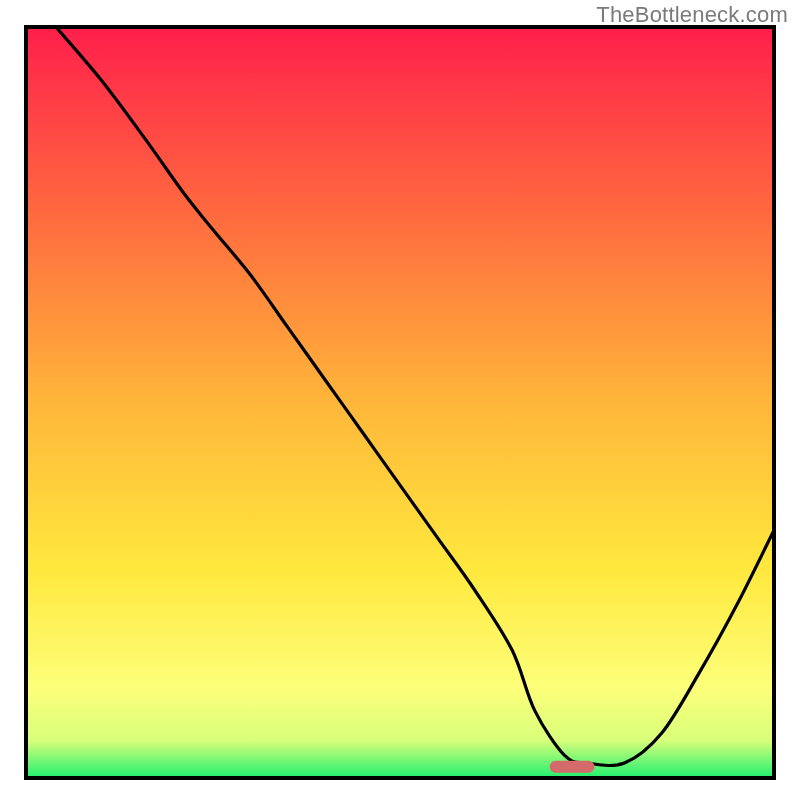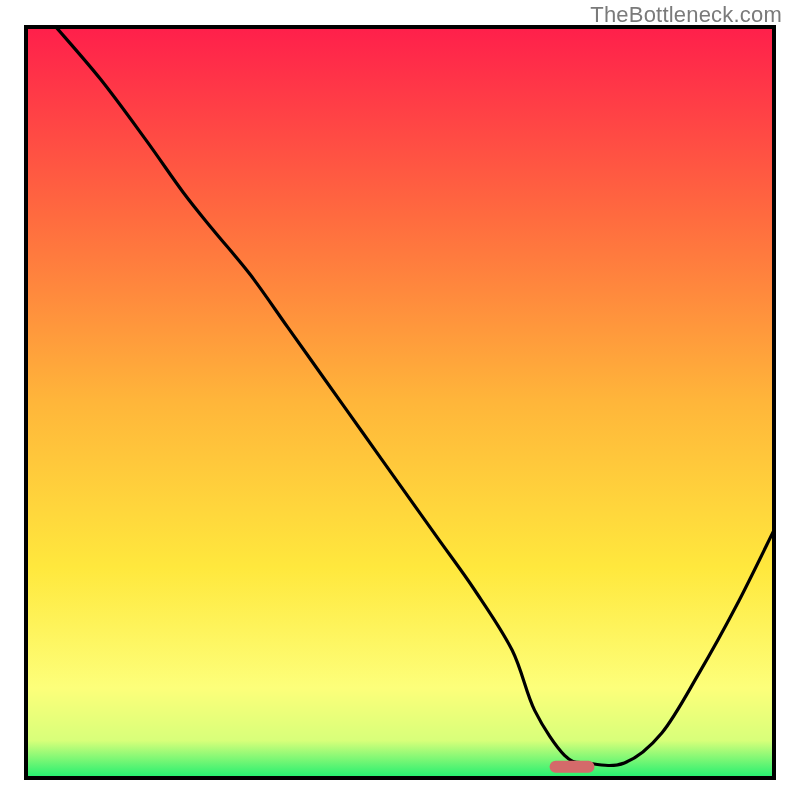--- a/index.html
+++ b/index.html
@@ -12,21 +12,21 @@
   }
   .frame {
     position: relative;
     width: 800px;
     height: 800px;
     background: #ffffff;
   }
   .watermark {
     position: absolute;
     top: 2px;
-    right: 18px;
+    right: 12px;
     font-family: Arial, Helvetica, sans-serif;
     font-size: 22px;
     font-weight: 500;
     color: #7a7a7a;
     letter-spacing: 0.2px;
     z-index: 10;
   }
   svg.chart {
     position: absolute;
     left: 0;

